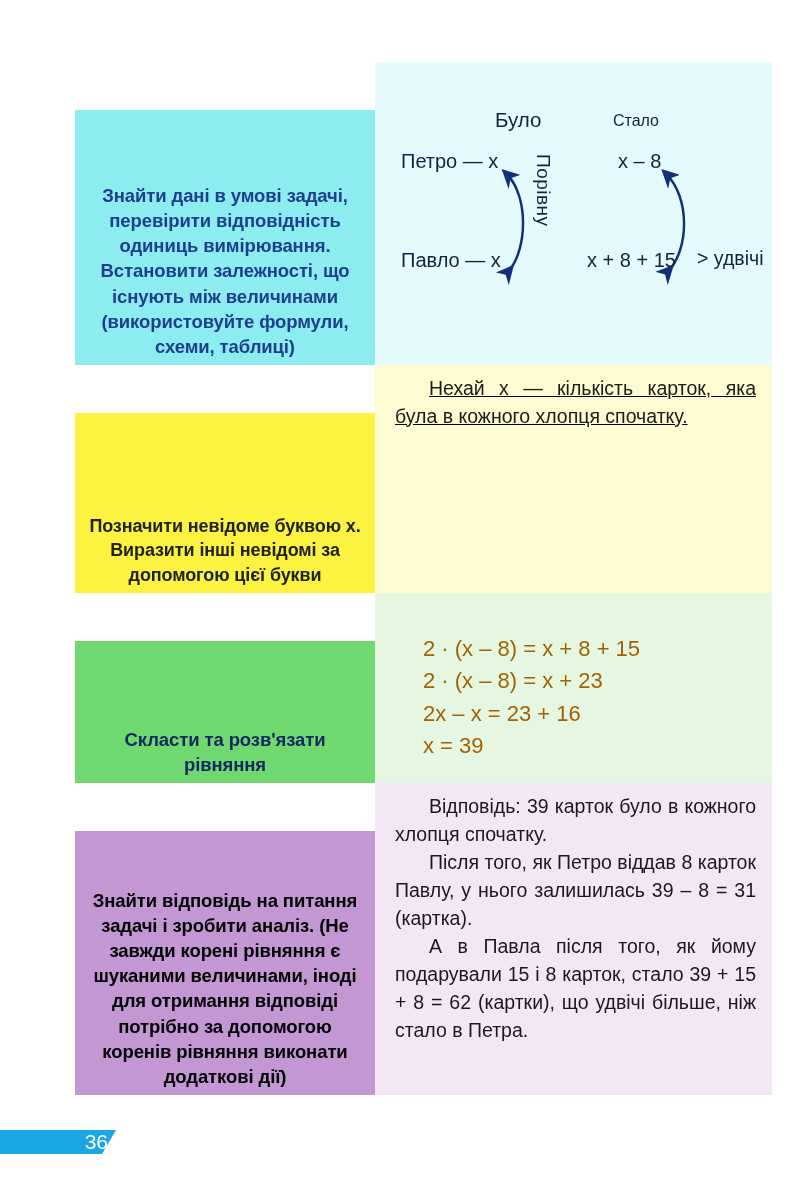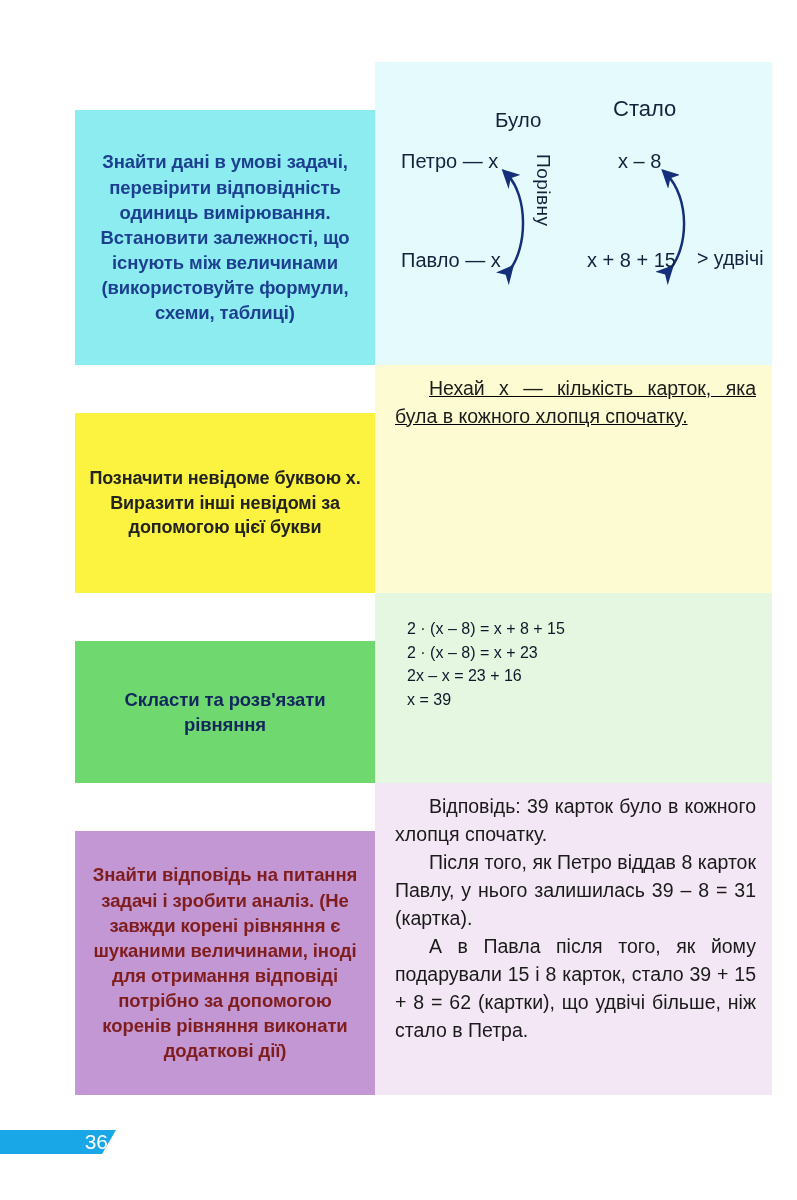--- a/index.html
+++ b/index.html
@@ -39,21 +39,21 @@
   }
   .row-1 { height: 303px; }
   .row-2 { height: 228px; }
   .row-3 { height: 190px; }
   .row-4 { height: 312px; }
 
   .cell-left {
     width: 300px;
     box-sizing: border-box;
     display: flex;
-    align-items: center;
+    align-items: flex-end;
     justify-content: center;
     padding: 6px 14px;
     margin-top: 48px;
   }
   .cell-right {
     flex: 1;
     box-sizing: border-box;
     padding: 10px 16px 21px 20px;
     position: relative;
   }
@@ -79,44 +79,44 @@
   }
   .r2 .step-label {
     color: #22221f;
     font-size: 18px;
   }
   .r3 .step-label {
     color: #12275e;
     font-size: 18.5px;
   }
   .r4 .step-label {
-    color: #7f1d1d;
+    color: #000000;
     font-size: 18.5px;
   }
 
   .body-text {
     margin: 0;
     font-size: 19.5px;
     line-height: 1.42;
     color: #1c1c1c;
     text-align: justify;
     text-justify: inter-word;
     text-indent: 34px;
   }
   .body-text + .body-text { margin-top: 1px; }
   .r4 .body-text { color: #1a1a1a; }
 
   
   .equations {
-    margin: 0;
+    margin: 16px;
     padding: 0;
     list-style: none;
-    font-size: 16px;
+    font-size: 22px;
     line-height: 1.47;
-    color: #0f172a;
+    color: #a16207;
     padding-top: 14px;
     padding-left: 12px;
   }
   .equations li { white-space: nowrap; }
 
   
   .diagram {
     position: relative;
     width: 100%;
     height: 100%;
@@ -125,22 +125,22 @@
   }
   .dg-head-was {
     position: absolute;
     left: 100px;
     top: 36px;
     font-size: 20.5px;
   }
   .dg-head-became {
     position: absolute;
     left: 218px;
-    top: 24px;
-    font-size: 22px;
+    top: 40px;
+    font-size: 16px;
   }
   .dg-petro {
     position: absolute;
     left: 6px;
     top: 78px;
     white-space: nowrap;
   }
   .dg-pavlo {
     position: absolute;
     left: 6px;

